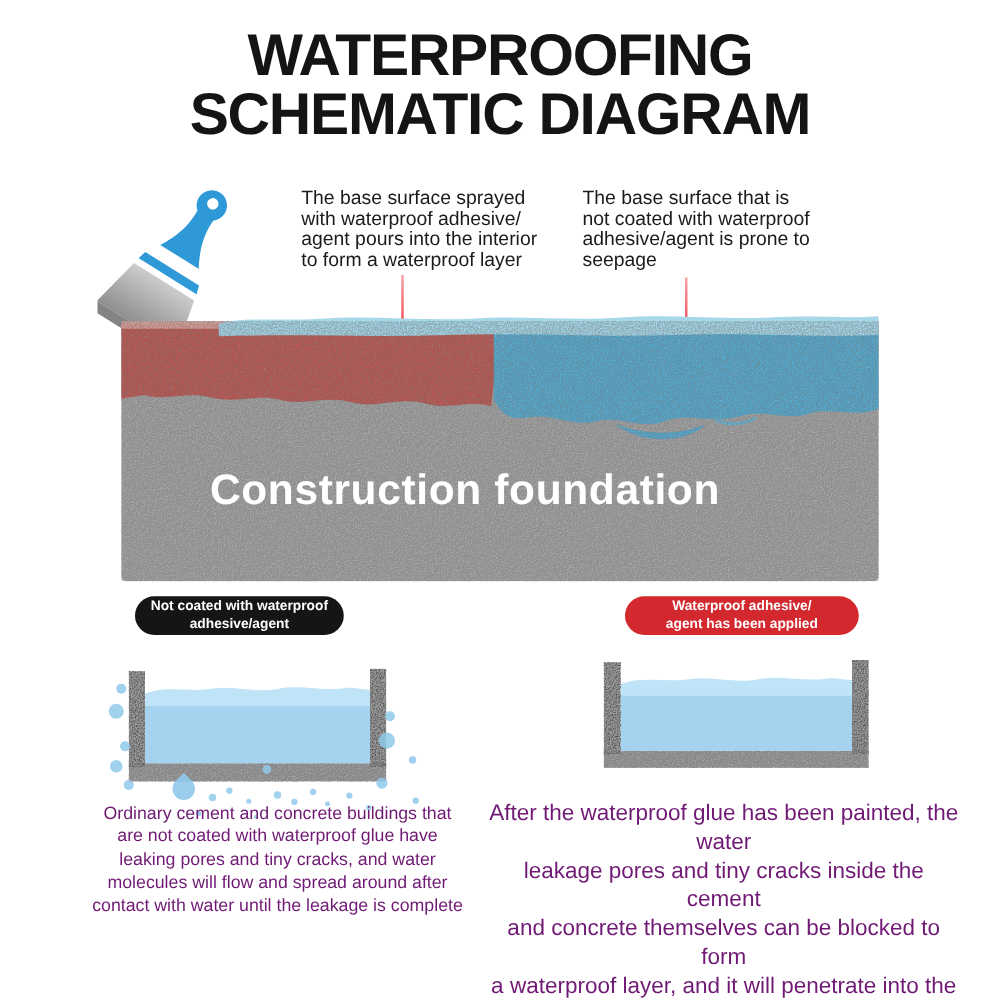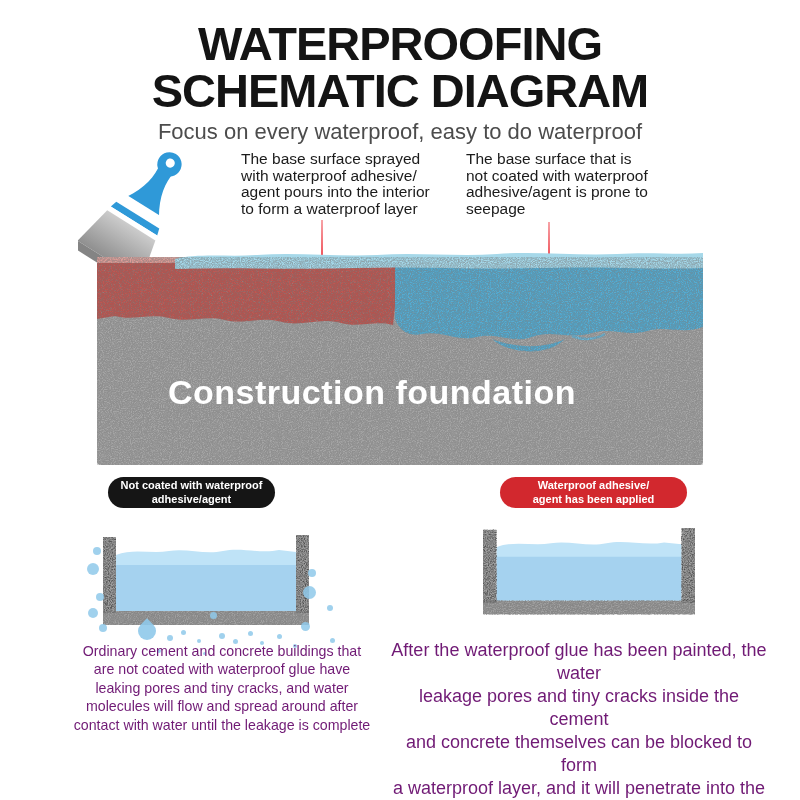--- a/index.html
+++ b/index.html
@@ -76,21 +76,20 @@
     </linearGradient>
   </defs>
 </svg>
 
 <div id="canvas">
 
   <div class="abs title">
     <div>WATERPROOFING</div>
     <div>SCHEMATIC DIAGRAM</div>
   </div>
-  <div class="abs subtitle">Focus on every waterproof, easy to do waterproof</div>
 
   <svg class="abs brush-svg" viewBox="0 0 110 150">
     <g transform="rotate(32 55 80)">
       <circle cx="55" cy="14" r="12" fill="#2f99d8"></circle>
       <circle cx="55" cy="12.5" r="4.5" fill="#ffffff"></circle>
       <path d="M47,18 C49,32 47,46 36,64 L74,64 C63,46 61,32 63,18 Z" fill="#2f99d8"></path>
       <path d="M34,62 L76,62 L80,73 L30,73 Z" fill="#ffffff"></path>
       <path d="M30,73 L80,73 L82,80 L28,80 Z" fill="#2f99d8"></path>
       <path d="M28,80 L82,80 L83,85 L27,85 Z" fill="#ffffff"></path>
       <path d="M27,85 L83,85 L92,126 L18,126 Z" fill="url(#metalGrad)"></path>

